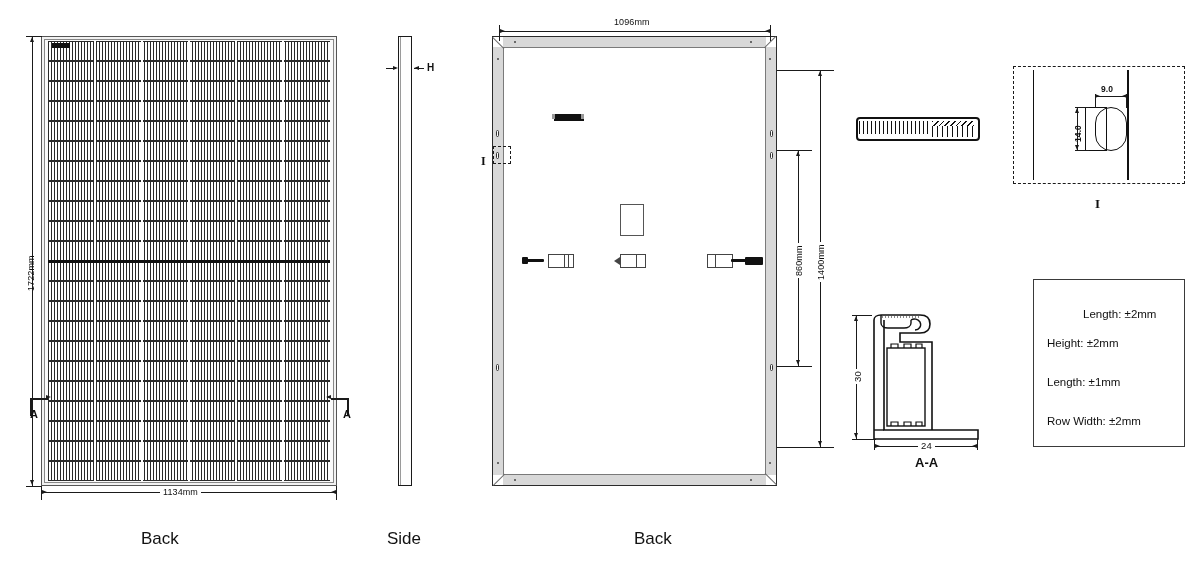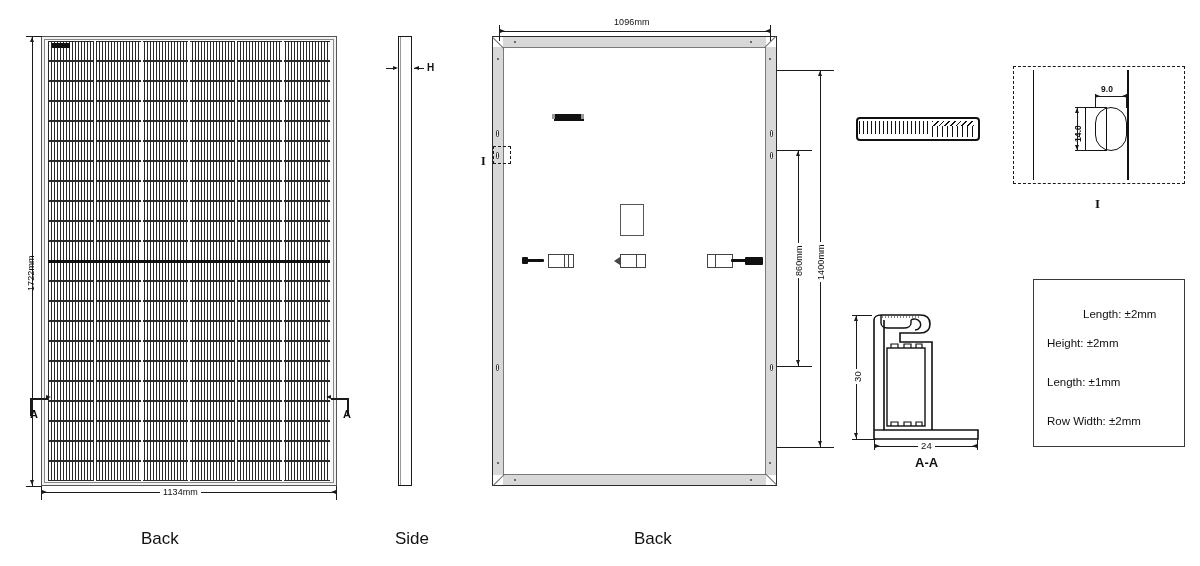--- a/index.html
+++ b/index.html
@@ -181,21 +181,21 @@
     <div class="side-body"></div>
     <div class="side-inner"></div>
   </div>
 
   <div class="ln hln" style="left:386px;top:68px;width:10px;"></div>
   <div class="ahR" style="left:393px;top:66px;"></div>
   <div class="ln hln" style="left:414px;top:68px;width:10px;"></div>
   <div class="ahL" style="left:414px;top:66px;"></div>
   <div class="dimtxt" style="left:427px;top:63px;font-weight:bold;font-size:10px;">H</div>
 
-  <div class="viewlabel" style="left:395px;top:529px;">Side</div>
+  <div class="viewlabel" style="left:387px;top:529px;">Side</div>
 
   <div id="back-view">
     <div class="back-outer"></div>
     <div class="back-inner"></div>
 
     <div class="back-rail" style="left:11px;top:1px;right:11px;height:10px;"></div>
     <div class="back-rail" style="left:11px;bottom:1px;right:11px;height:10px;"></div>
     <div class="back-rail" style="left:1px;top:11px;width:10px;bottom:11px;"></div>
     <div class="back-rail" style="left:274px;top:11px;width:10px;bottom:11px;"></div>
 

